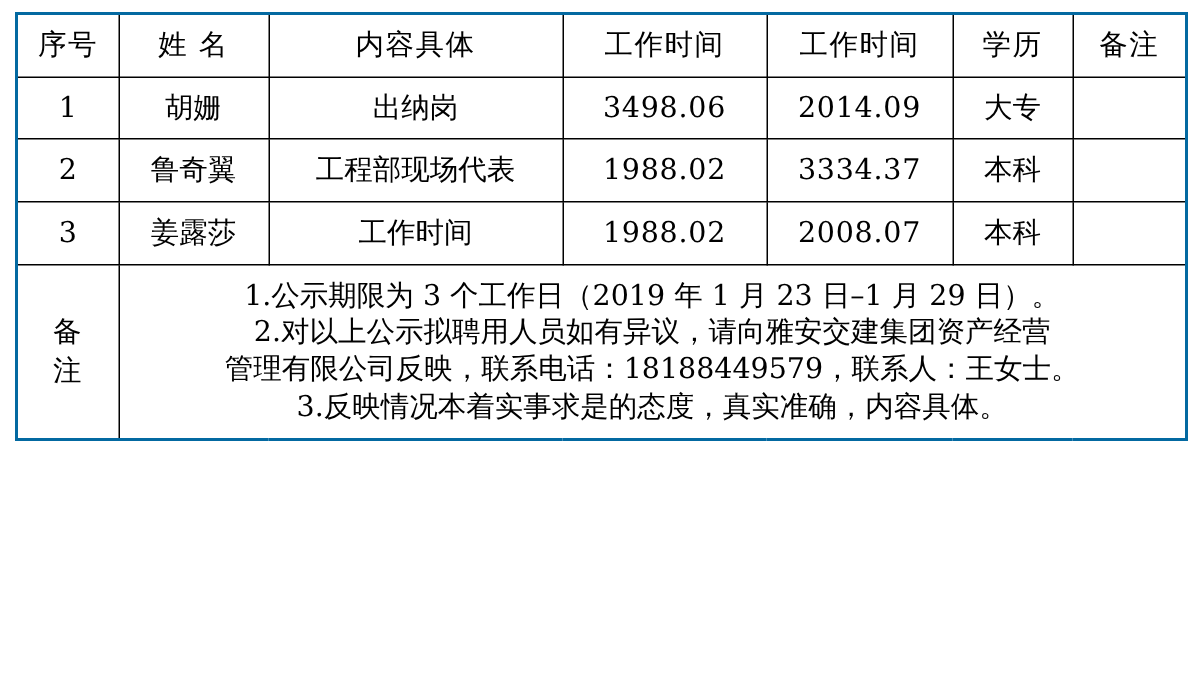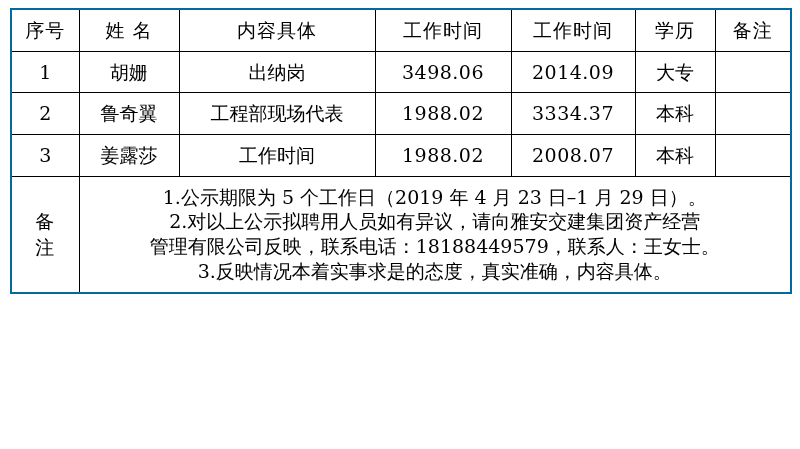--- a/index.html
+++ b/index.html
@@ -139,21 +139,21 @@
         <td>本科</td>
         <td></td>
       </tr>
 
       <tr>
         <td class="note-label">
           <span class="label-vert">备</span><br>
           <span class="label-vert">注</span>
         </td>
         <td class="note-body" colspan="6">
-          <p>1.公示期限为 5 个工作日（2019 年 4 月 23 日–1 月 29 日）。</p>
+          <p>1.公示期限为 3 个工作日（2019 年 1 月 23 日–1 月 29 日）。</p>
           <p>2.对以上公示拟聘用人员如有异议，请向雅安交建集团资产经营</p>
           <p>管理有限公司反映，联系电话：18188449579，联系人：王女士。</p>
           <p>3.反映情况本着实事求是的态度，真实准确，内容具体。</p>
         </td>
       </tr>
     </tbody>
   </table>
 </div>
 
 </body></html>

